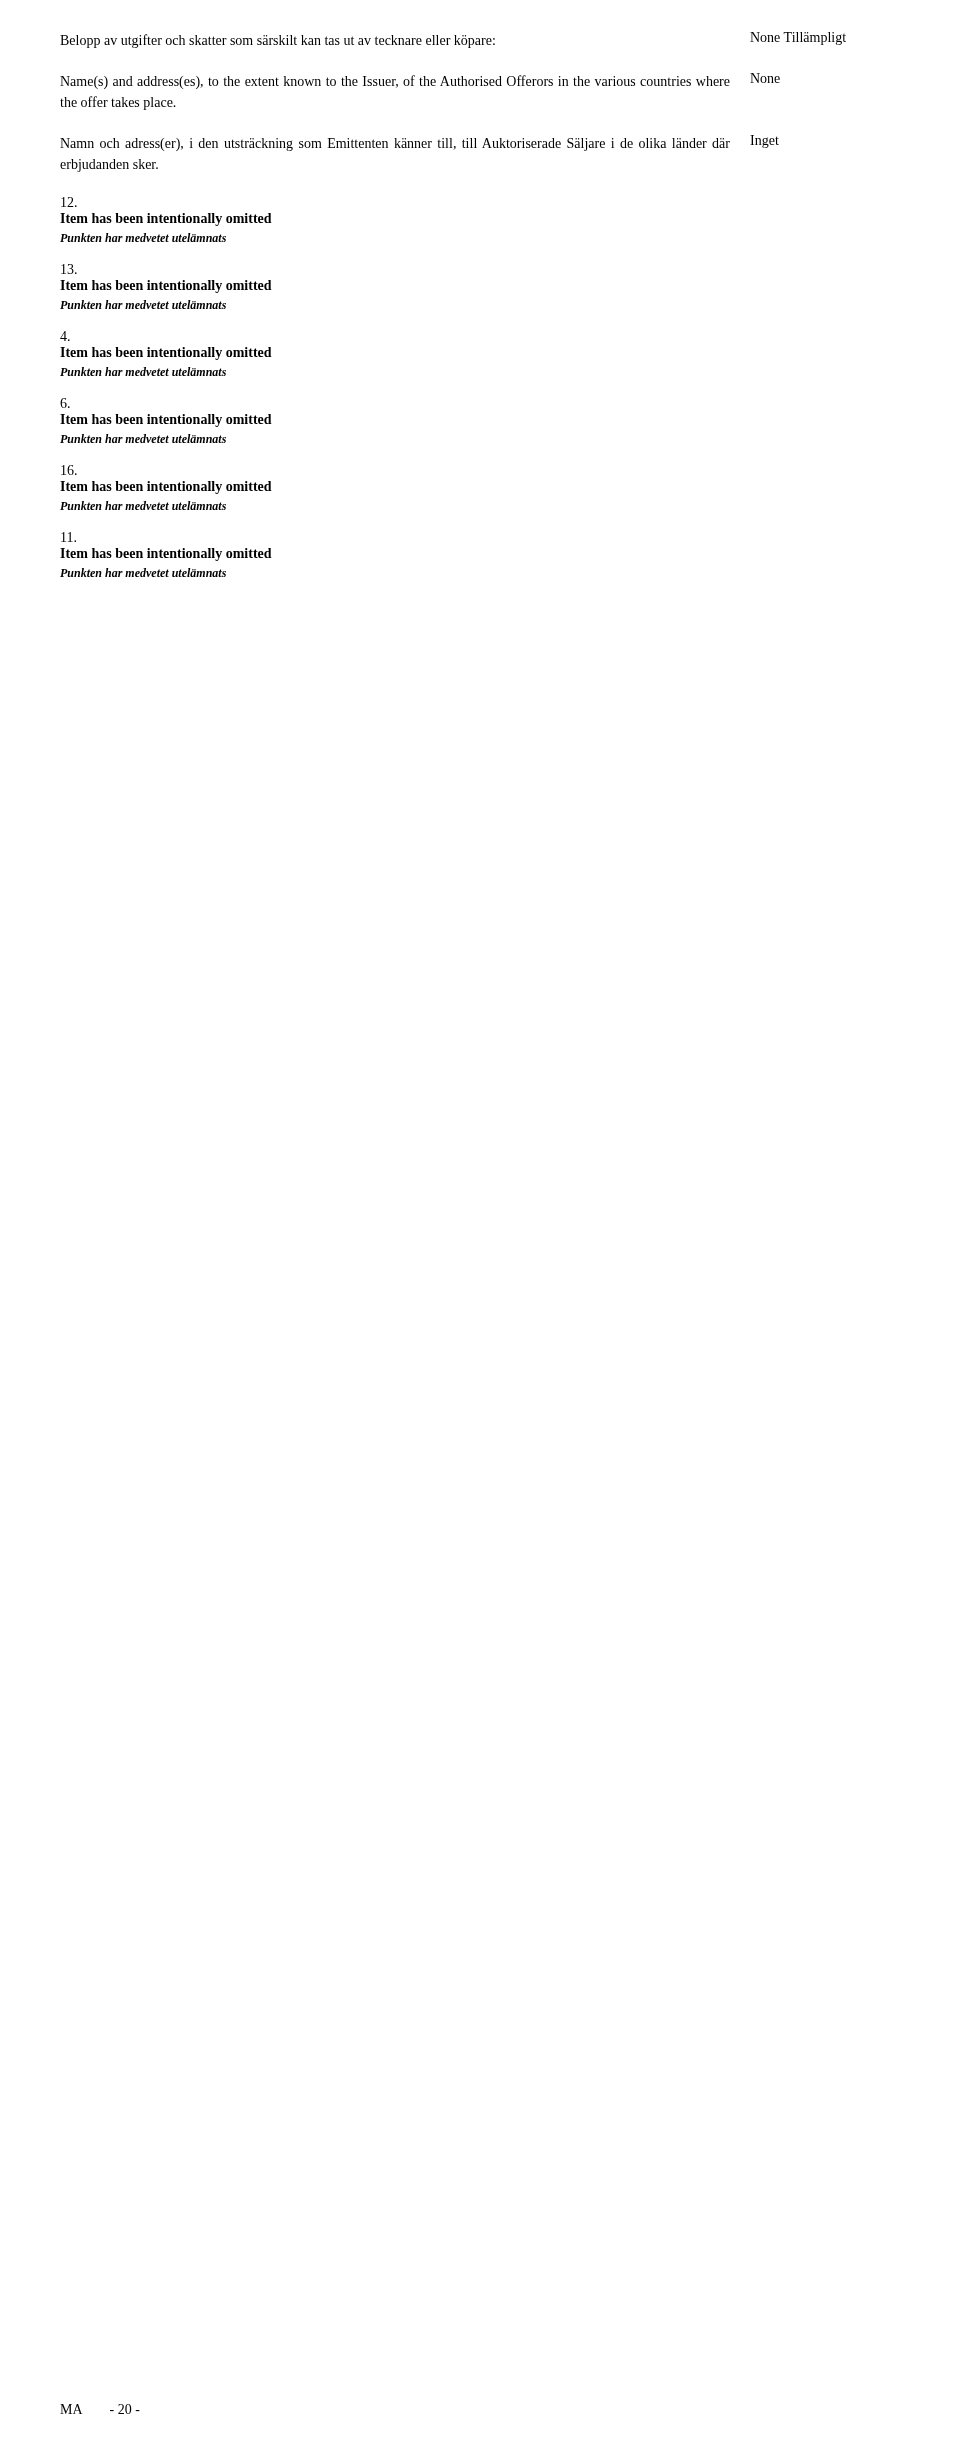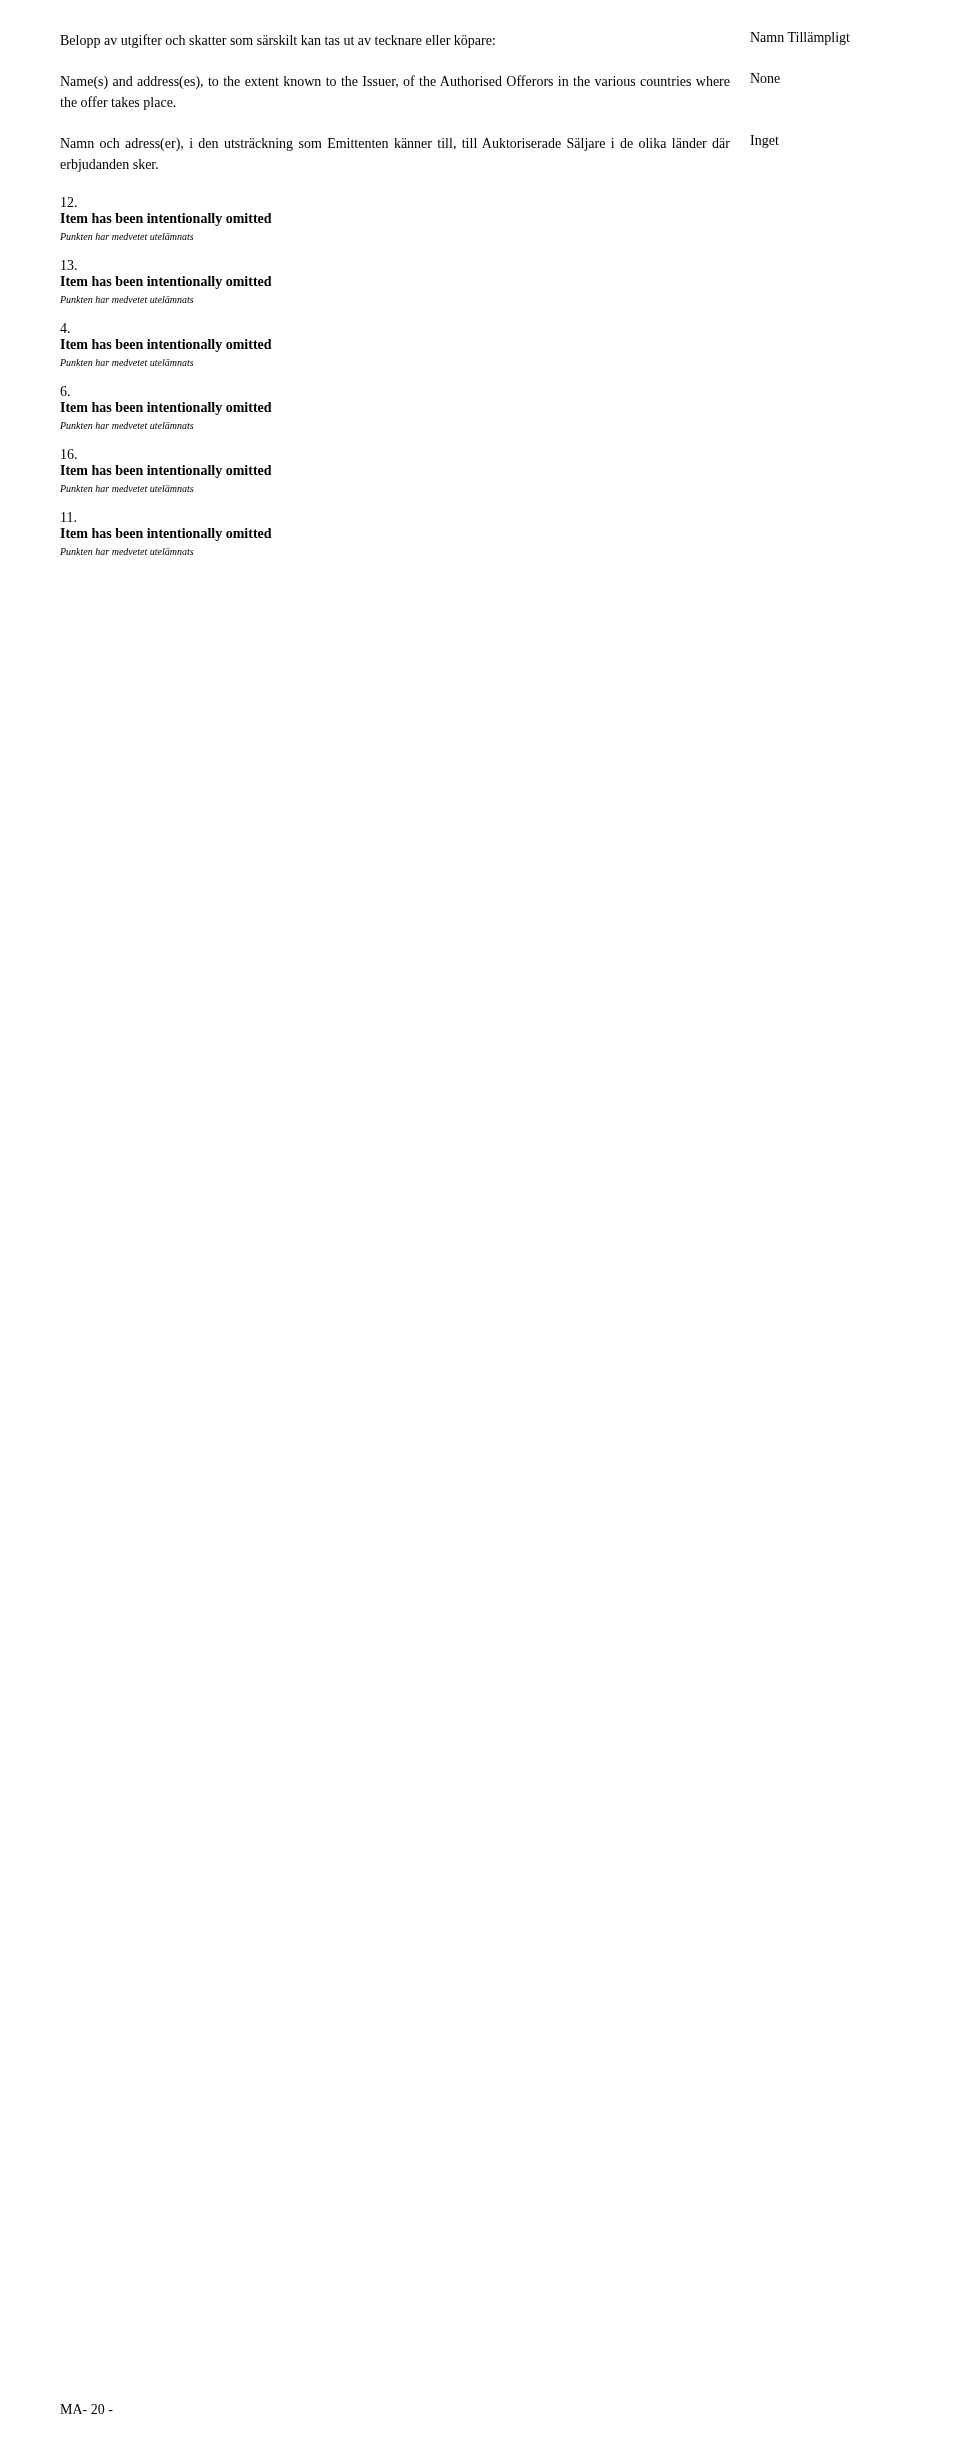--- a/index.html
+++ b/index.html
@@ -48,33 +48,35 @@
       flex: 1;
     }
 
     .item-title {
       font-weight: bold;
       font-size: 14px;
       margin-bottom: 4px;
     }
 
     .item-subtitle {
-      font-size: 10px;
+      font-size: 12px;
       font-style: italic;
+      font-weight: bold;
     }
 
     .footer {
       position: absolute;
       bottom: 20px;
       left: 60px;
       right: 60px;
       display: flex;
       justify-content: space-between;
       align-items: center;
       font-size: 14px;
+      gap: 27px;
     }
 
     .footer-left {
       font-size: 14px;
     }
 
     .footer-center {
       font-size: 14px;
       text-align: left;
       flex: 1;
@@ -108,21 +110,21 @@
 <body>
 
 <div class="page-container">
   <div class="content-area">
 
     <div class="intro-row">
       <div class="intro-left">
         <span>Belopp av utgifter och skatter som särskilt kan tas ut av tecknare eller köpare:</span>
       </div>
       <div class="intro-right">
-        <span>Namn Tillämpligt</span>
+        <span>None Tillämpligt</span>
       </div>
     </div>
 
     <div class="intro-row">
       <div class="intro-left">
         <span>Name(s) and address(es), to the extent known to the Issuer, of the Authorised Offerors in the various countries where the offer takes place.</span>
       </div>
       <div class="intro-right">
         <span>None</span>
       </div>

